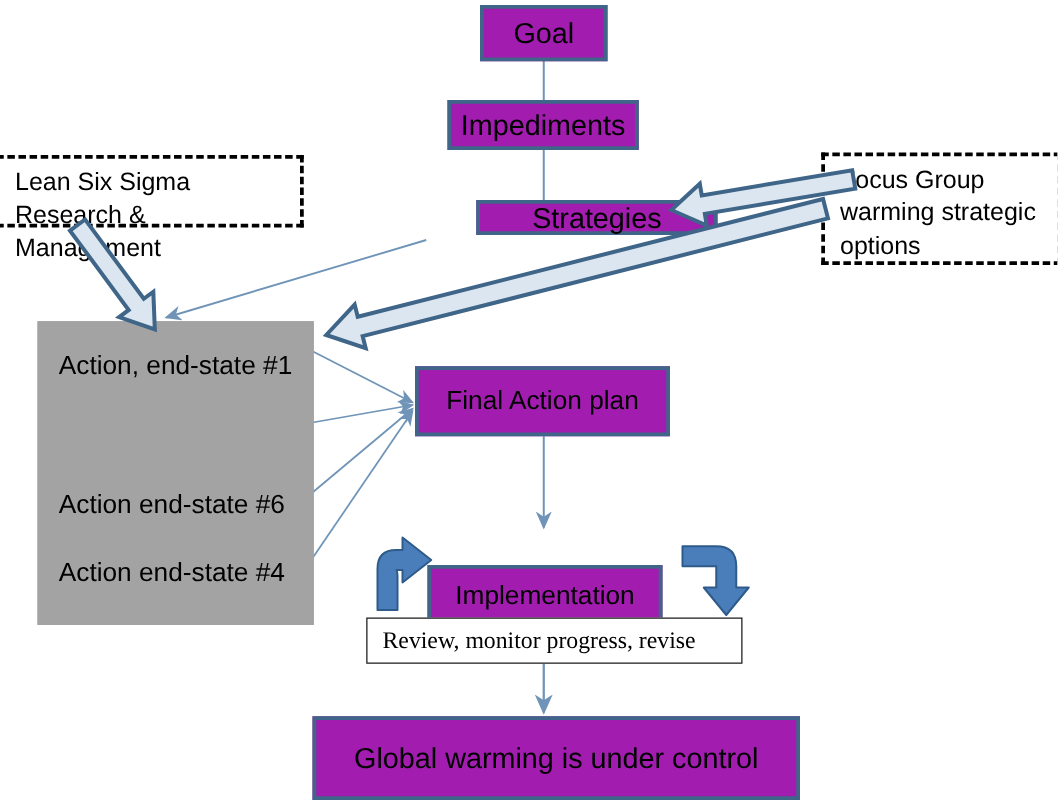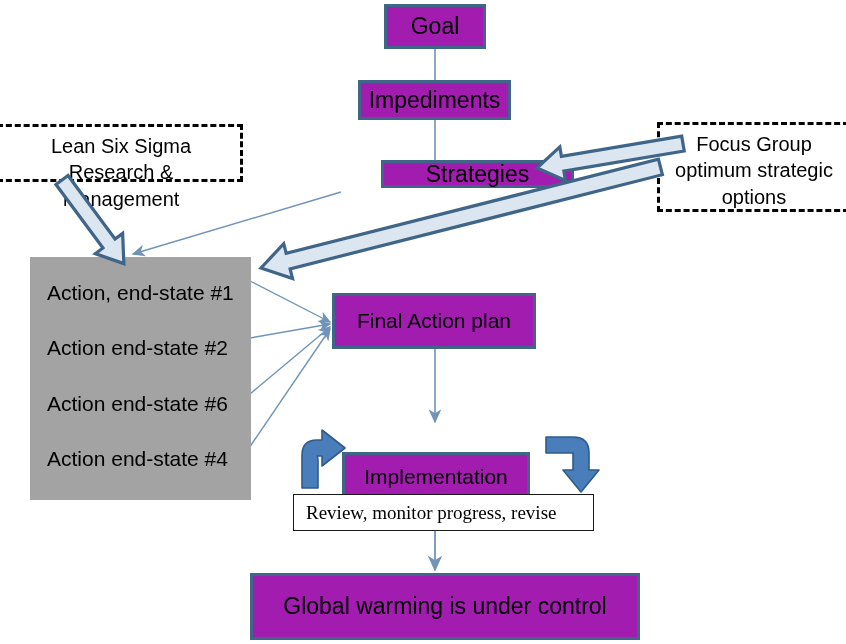--- a/index.html
+++ b/index.html
@@ -33,21 +33,21 @@
     color: #000;
   }
   .dashed-box {
     border: 3px dashed #000000;
     background: transparent;
     display: block;
     padding: 6px 10px 4px 12px;
   }
   .dashed-box .line {
     display: block;
-    text-align: center;
+    text-align: left;
     line-height: 1.32;
   }
   .actions-box {
     border: 3px solid #a3a3a3;
     display: block;
     background: #a3a3a3;
     padding: 0;
   }
   .action-item {
     position: absolute;
@@ -115,27 +115,26 @@
     <span>Strategies</span>
   </div>
 
   <div class="node dashed-box t-20" style="left:-3px; top:124px; width:246px; height:58px;">
     <span class="line">Lean Six Sigma</span>
     <span class="line">Research  &amp;  Management</span>
   </div>
 
   <div class="node dashed-box t-20" style="left:657px; top:122px; width:192px; height:90px;">
     <span class="line">Focus Group</span>
-    <span class="line">optimum strategic</span>
+    <span class="line">warming strategic</span>
     <span class="line">options</span>
   </div>
 
   <div class="node actions-box" style="left:30px; top:257px; width:221px; height:243px;">
     <span class="action-item t-21" style="top:21px;">Action, end-state #1</span>
-    <span class="action-item t-21" style="top:76px;">Action end-state #2</span>
     <span class="action-item t-21" style="top:132px;">Action end-state #6</span>
     <span class="action-item t-21" style="top:187px;">Action end-state #4</span>
   </div>
 
   <div class="node solid-box t-21" style="left:332px; top:293px; width:204px; height:56px;">
     <span>Final Action plan</span>
   </div>
 
   <div class="node solid-box t-21" style="left:342px; top:424px; width:188px; height:49px;margin-top:28px;">
     <span>Implementation</span>

